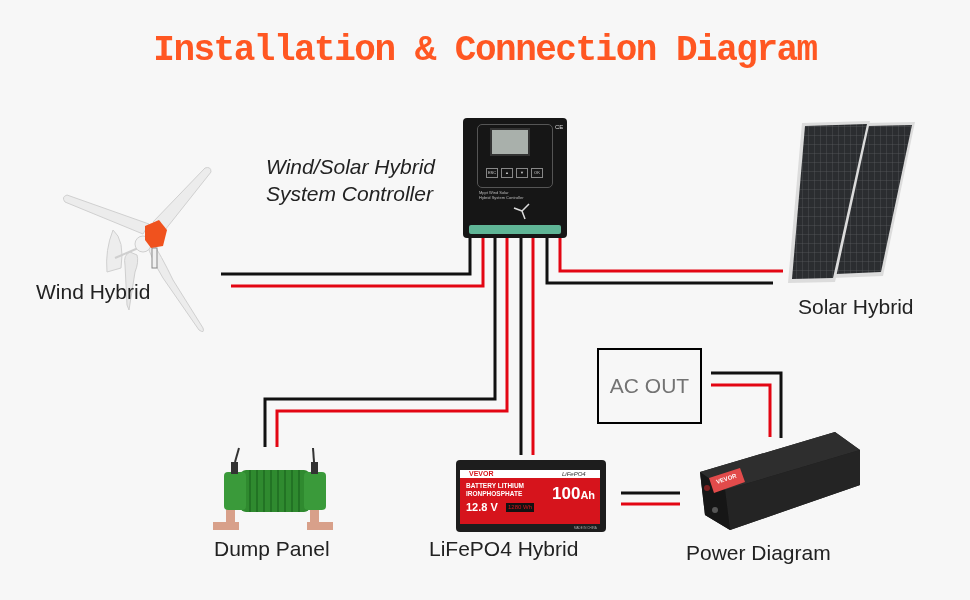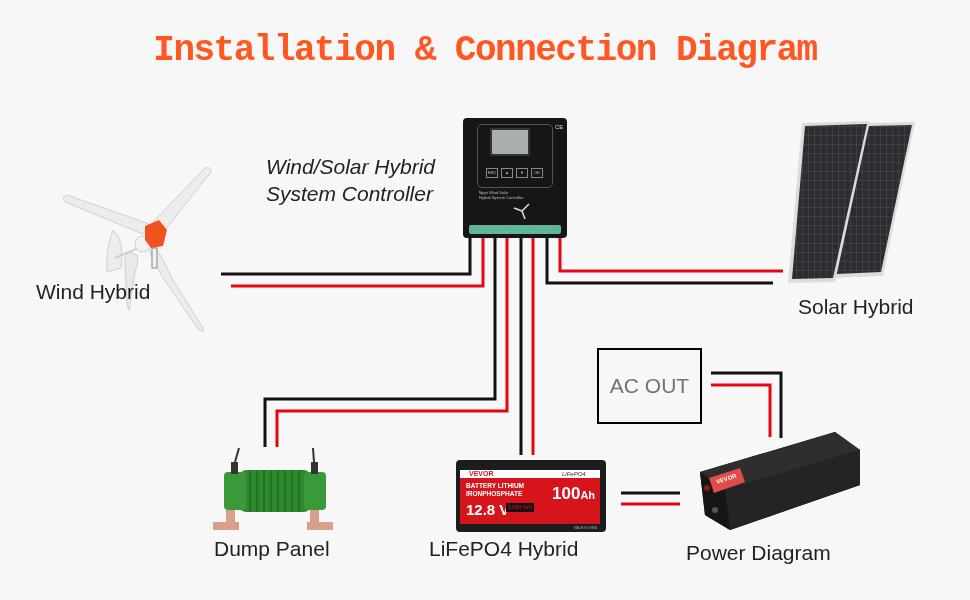--- a/index.html
+++ b/index.html
@@ -117,21 +117,21 @@
 
 <div class="device" style="left:456px;top:460px;width:150px;height:72px;background:#1d1d1d;border-radius:4px;">
   <div style="position:absolute;left:4px;top:10px;width:140px;height:54px;background:#d6141c;"></div>
   <div style="position:absolute;left:4px;top:10px;width:140px;height:8px;background:#fff;"></div>
   <div style="position:absolute;left:13px;top:10px;font-size:7px;font-weight:bold;color:#d6141c;line-height:8px;">VEVOR</div>
   <div style="position:absolute;left:106px;top:10px;font-size:6px;font-style:italic;color:#333;line-height:8px;">LiFePO4</div>
   <div style="position:absolute;left:10px;top:22px;font-size:6.5px;font-weight:bold;color:#fff;line-height:8px;">
     <div>BATTERY LITHIUM</div>
     <div>IRONPHOSPHATE</div>
   </div>
-  <div style="position:absolute;left:10px;top:41px;font-size:15px;font-weight:bold;color:#fff;">12.8 V</div>
+  <div style="position:absolute;left:10px;top:41px;font-size:11px;font-weight:bold;color:#fff;">12.8 V</div>
   <div style="position:absolute;left:50px;top:43px;font-size:6px;color:#d6141c;background:#111;padding:0 2px;line-height:9px;">1280 Wh</div>
   <div style="position:absolute;left:96px;top:24px;font-size:17px;font-weight:bold;color:#fff;">
     <span>100</span><span style="font-size:11px">Ah</span>
   </div>
   <div style="position:absolute;left:118px;top:66px;font-size:3px;color:#aaa;">MADE IN CHINA</div>
 </div>
 <div class="label" style="left:429px;top:537px">LiFePO4 Hybrid</div>
 
 <div class="ac-box">AC OUT</div>
 

